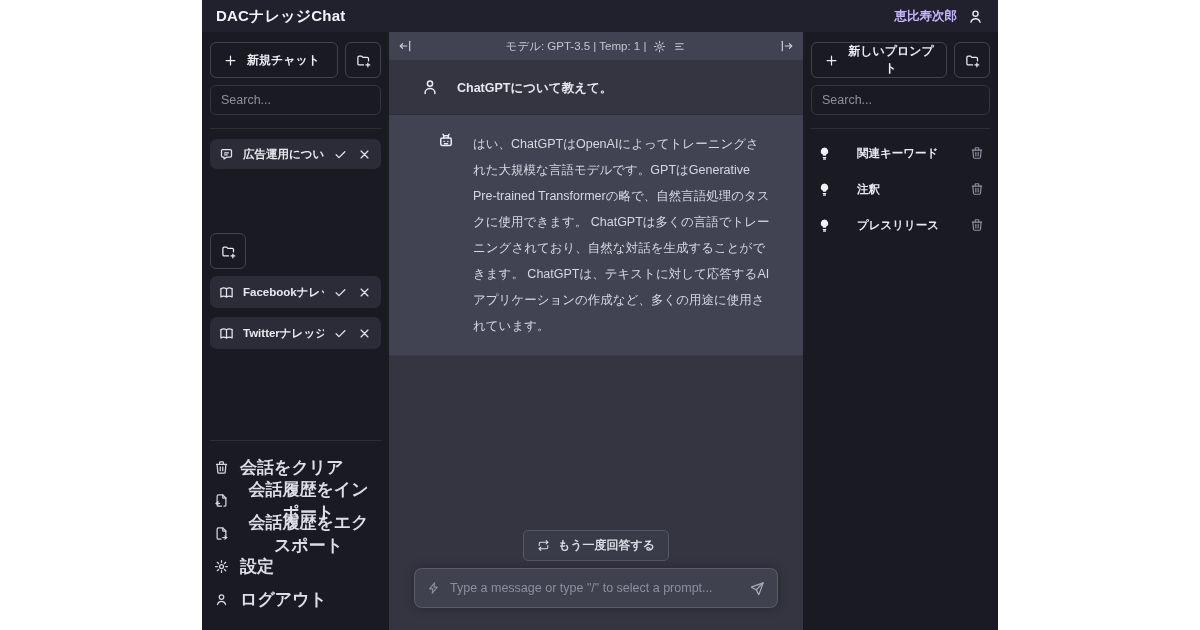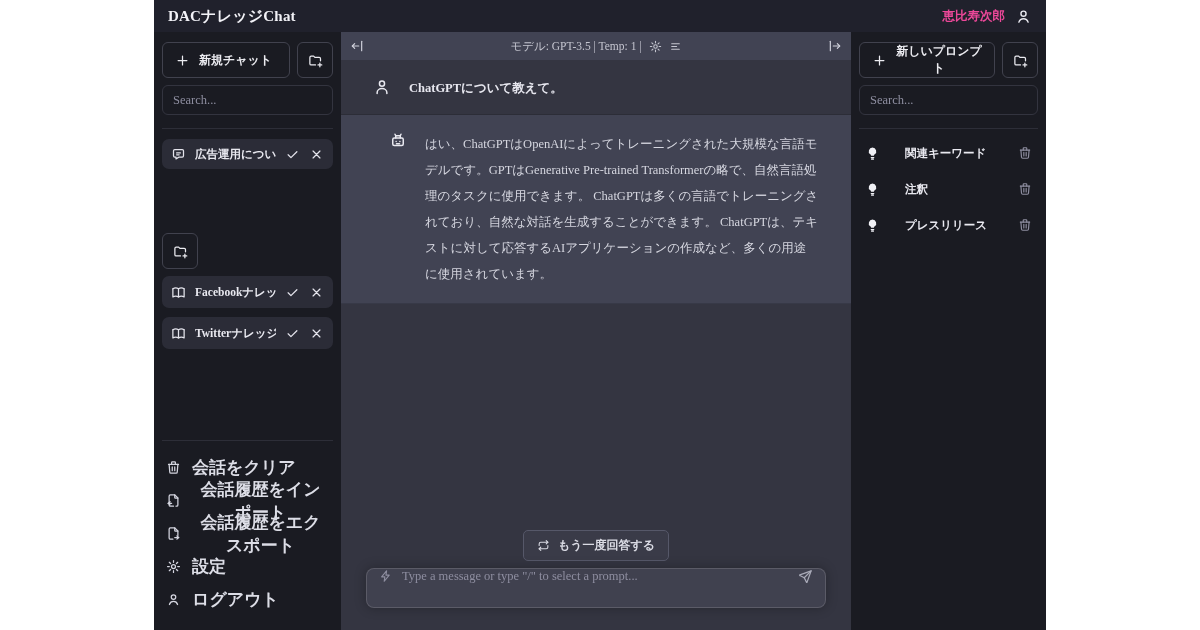--- a/index.html
+++ b/index.html
@@ -1,26 +1,26 @@
 <!DOCTYPE html>
 <html><head>
 <meta charset="utf-8">
 <style>
   * { margin:0; padding:0; box-sizing:border-box; }
   html,body { width:1200px; height:630px; background:#ffffff; overflow:hidden;
     font-family:"Liberation Sans","DejaVu Sans",sans-serif; }
   .page { width:1200px; height:630px; background:#ffffff; position:relative; }
-  .app { width:892px; height:630px; margin:0 auto; display:flex; flex-direction:column;
-    background:#343541; overflow:hidden;font-family:Liberation Serif, serif; }
+  .app { width:796px; height:630px; margin:0 auto; display:flex; flex-direction:column;
+    background:#343541; overflow:hidden; }
 
   
   .topbar { height:32px; flex:none; background:#20212c; display:flex; align-items:center;
     justify-content:space-between; padding:0 14px; }
   .topbar .title { color:#f2f2f7; font-size:15px; font-weight:700; letter-spacing:.2px; }
-  .topbar .right { display:flex; align-items:center; gap:10px; color:#ec4899; }
+  .topbar .right { display:flex; align-items:center; gap:10px; color:#c4b5fd; }
   .topbar .uname { font-size:12.5px; font-weight:700; }
   .topbar .uicon { font-size:17px; display:flex; color:#e8e8ef; background:none; border:none; cursor:pointer; }
 
   .body { flex:1; display:flex; min-height:0; }
 
   
   .sidebar { width:187px; flex:none; background:#1a1b22; display:flex; flex-direction:column;
     padding:10px 8px 14px; }
   .sidebar.right-sb { width:195px; }
   .btn-row { display:flex; gap:7px; margin-bottom:7px; flex:none; }
@@ -81,21 +81,21 @@
   .msg-text { color:#d6d7e0; font-size:12.5px; line-height:26px; }
   .msg.user .msg-text { color:#e7e7ef; font-weight:600; line-height:18px; padding-top:2px; }
 
   .chat-bottom { flex:none; padding:0 25px 22px; display:flex; flex-direction:column;
     align-items:center; }
   .regen { display:flex; align-items:center; gap:8px; background:#3a3b48; color:#dadbe4;
     border:1px solid #565869; border-radius:5px; font-size:12px; font-weight:600;
     padding:6px 13px; cursor:pointer; margin-bottom:7px; font-family:inherit; }
   .regen .ic { font-size:13px; }
   .input-box { width:100%; height:40px; background:#40414f; border:1px solid rgba(255,255,255,.14);
-    border-radius:8px; box-shadow:0 0 12px rgba(0,0,0,.28); display:flex; align-items:flex-start;
+    border-radius:8px; box-shadow:0 0 12px rgba(0,0,0,.28); display:flex; align-items:center;
     padding:0 12px; gap:9px; }
   .input-box .bolt { color:#8e8ea0; font-size:14px; display:flex; cursor:pointer; }
   .input-box input { flex:1; background:transparent; border:none; outline:none; color:#ececf1;
     font-size:12.5px; font-family:inherit; }
   .input-box input::placeholder { color:#8e8ea0; }
   .input-box .send { color:#a9aab8; font-size:15px; display:flex; cursor:pointer;
     background:none; border:none; }
 
   
   .ic { width:1em; height:1em; display:block; }

